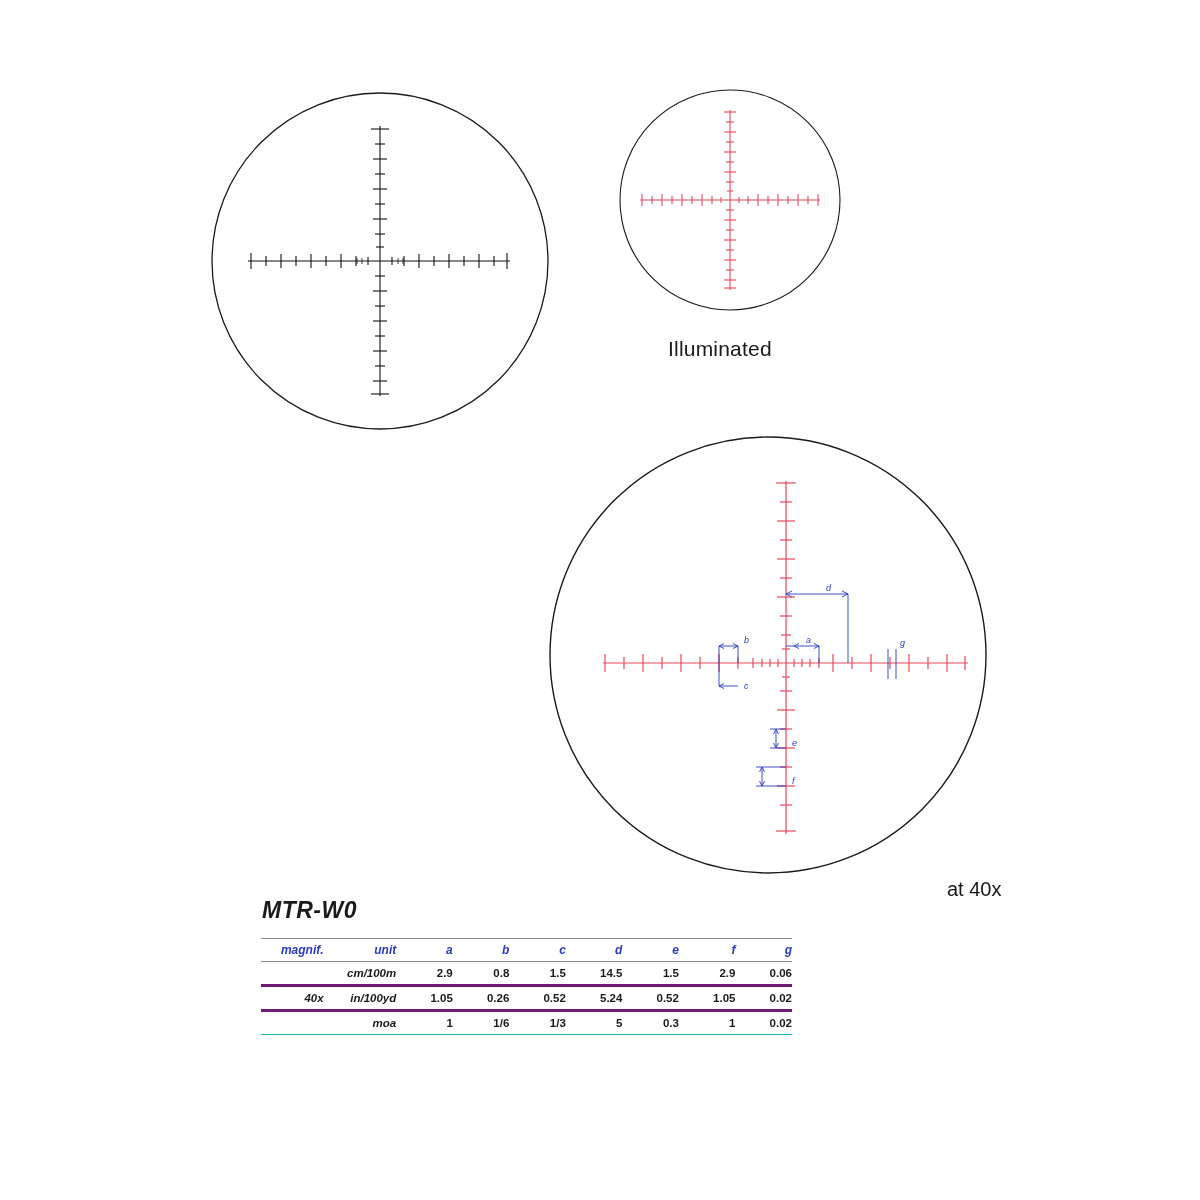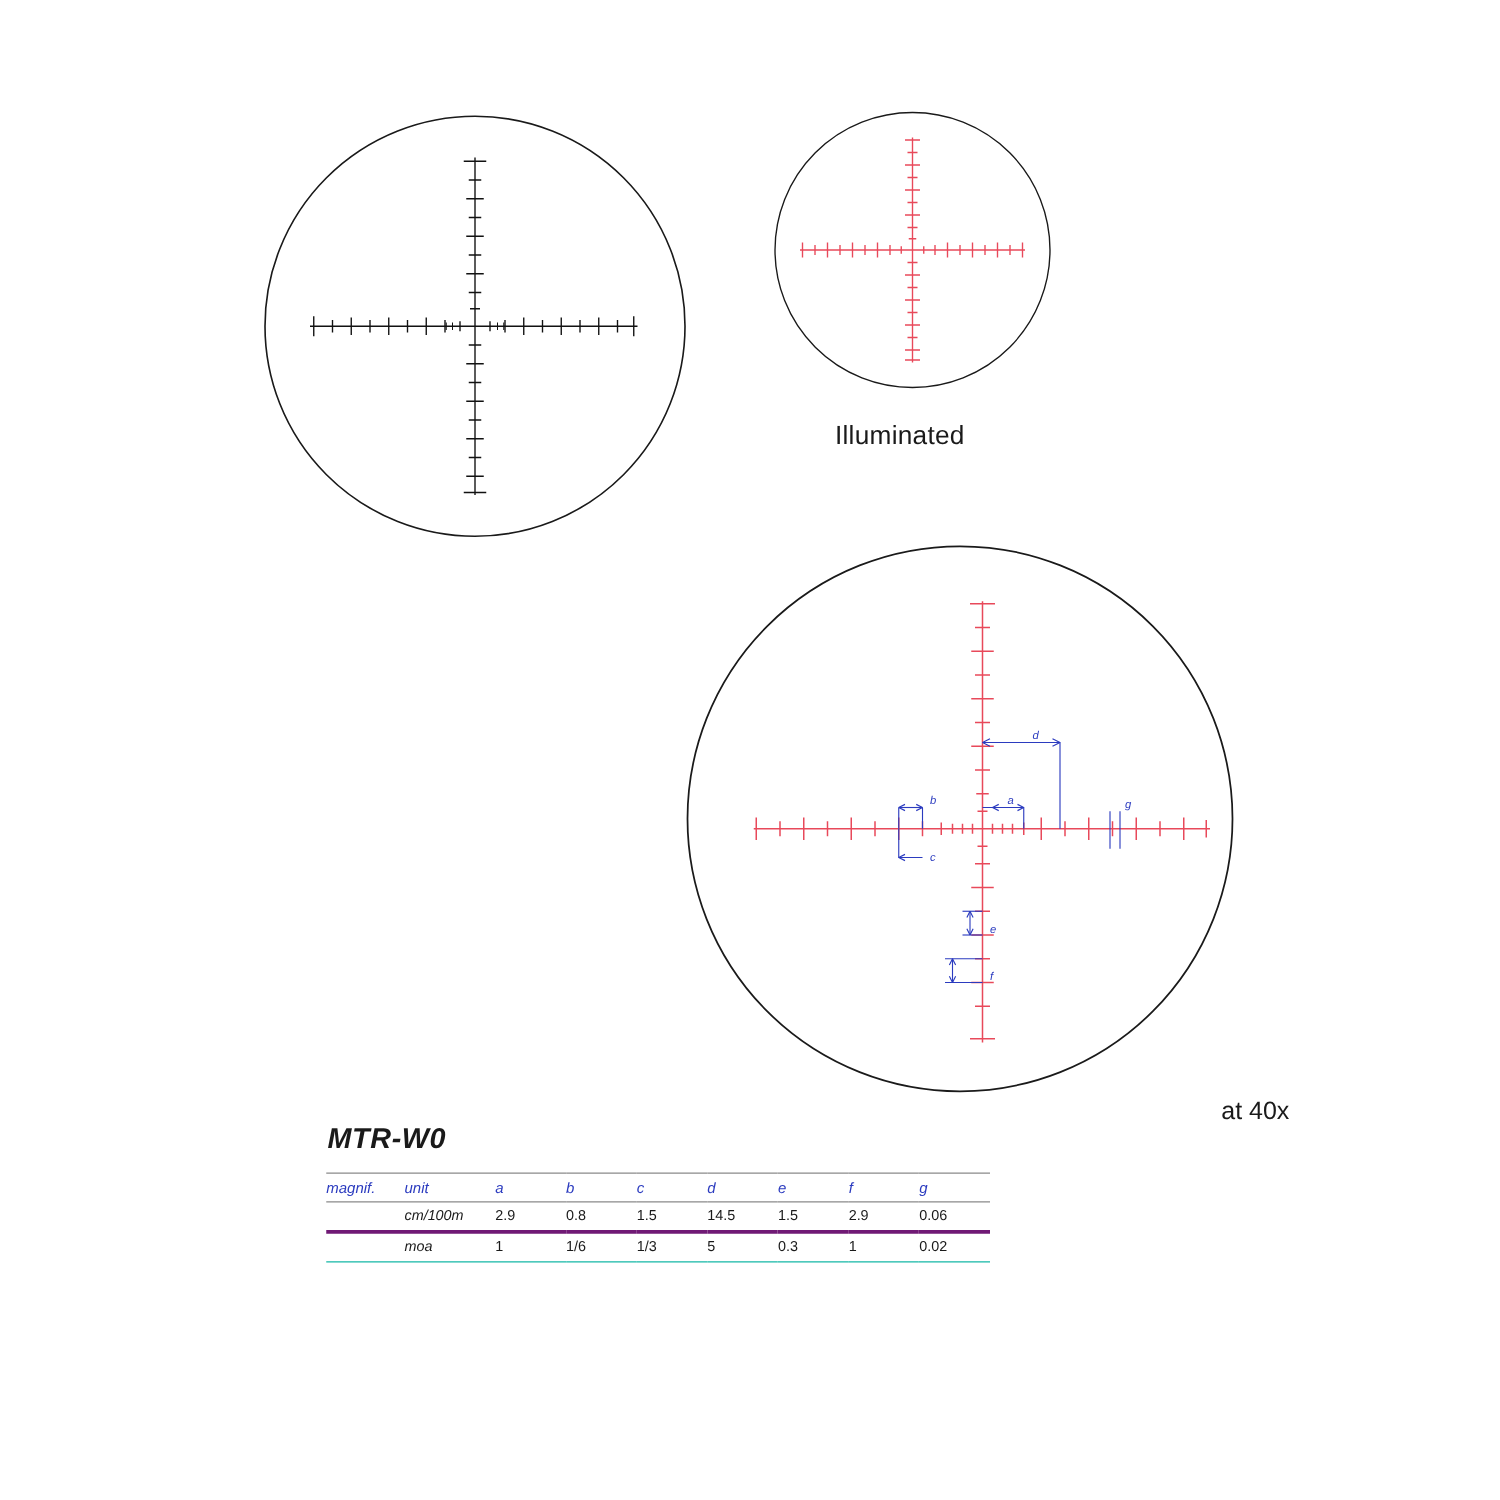--- a/index.html
+++ b/index.html
@@ -37,21 +37,21 @@
     white-space: nowrap;
     text-align: center;
   }
   #label-illuminated {
     left: 668px;
     top: 337px;
     font-size: 21px;
     letter-spacing: 0.2px;
   }
   #label-at40x {
-    left: 977px;
+    left: 947px;
     top: 878px;
     font-size: 20px;
   }
   #model-title {
     left: 262px;
     top: 897px;
     font-size: 23px;
     font-weight: bold;
     font-style: italic;
     letter-spacing: 0.5px;
@@ -62,22 +62,22 @@
   #spec-table {
     position: absolute;
     left: 261px;
     top: 938px;
     width: 531px;
     border-collapse: collapse;
     font-size: 11.5px;
   }
   #spec-table th, #spec-table td {
     padding: 0;
-    text-align: left;
-    font-weight: normal;
+    text-align: right;
+    font-weight: bold;
     height: 22px;
     vertical-align: middle;
   }
   #spec-table thead th {
     color: #2b3bbf;
     font-style: italic;
     font-size: 12px;
     border-top: 1px solid #8a8a8a;
     border-bottom: 1px solid #8a8a8a;
   }
@@ -333,20 +333,31 @@
         <td class="unit-cell">cm/100m</td>
         <td>2.9</td>
         <td>0.8</td>
         <td>1.5</td>
         <td>14.5</td>
         <td>1.5</td>
         <td>2.9</td>
         <td>0.06</td>
       </tr>
       <tr>
+        <td class="mag-cell">40x</td>
+        <td class="unit-cell">in/100yd</td>
+        <td>1.05</td>
+        <td>0.26</td>
+        <td>0.52</td>
+        <td>5.24</td>
+        <td>0.52</td>
+        <td>1.05</td>
+        <td>0.02</td>
+      </tr>
+      <tr>
         <td class="mag-cell"></td>
         <td class="unit-cell">moa</td>
         <td>1</td>
         <td>1/6</td>
         <td>1/3</td>
         <td>5</td>
         <td>0.3</td>
         <td>1</td>
         <td>0.02</td>
       </tr>

